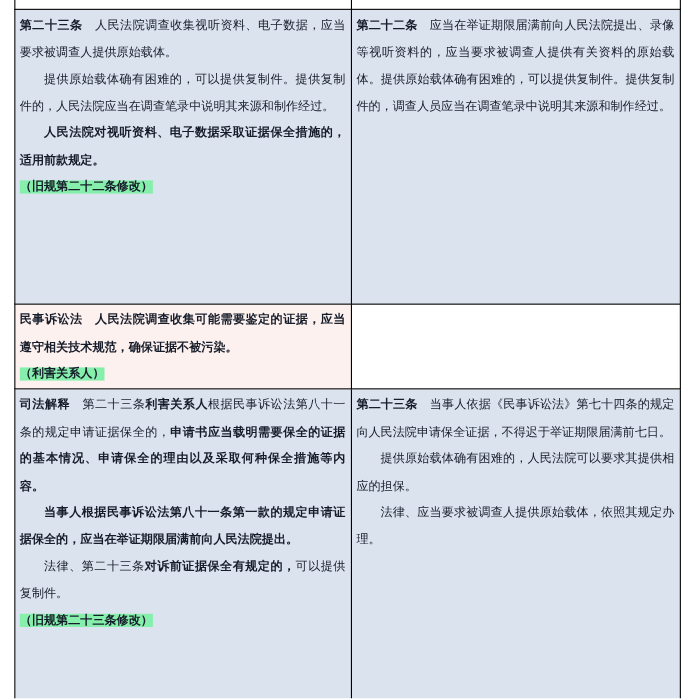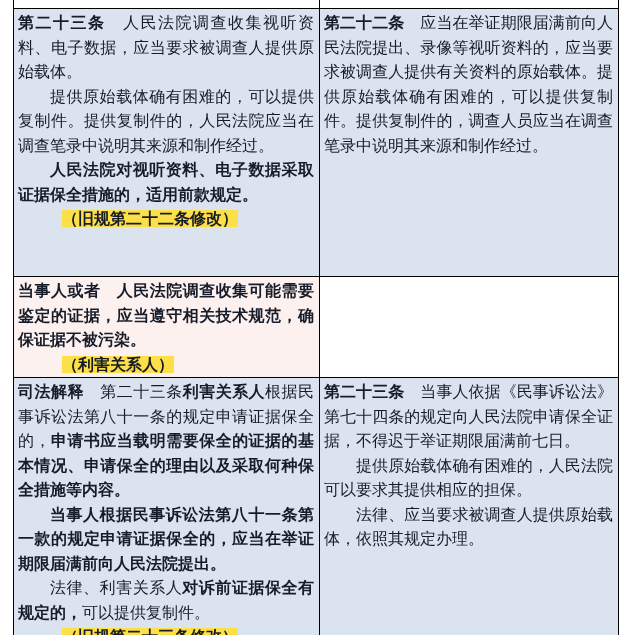--- a/index.html
+++ b/index.html
@@ -20,42 +20,42 @@
     left: 13px;
     top: -2px;
     width: 605px;
     border-collapse: collapse;
     table-layout: fixed;
   }
   table.cmp td {
     border: 1px solid #000000;
     vertical-align: top;
     padding: 2px 5px 0 4px;
-    font-size: 16px;
+    font-size: 11px;
     line-height: 24.5px;
     color: #161c2a;
     text-align: justify;
     overflow: hidden;
   }
   col.c-left  { width: 306px; }
   col.c-right { width: 299px; }
   tr.r0 td { height: 9px;  padding: 0; }
   tr.r1 td { height: 265px; }
   tr.r2 td { height: 74px; }
   tr.r3 td { height: 284px; }
   td.bg-blue  { background: #dbe3ee; }
   td.bg-pink  { background: #fdf1ef; }
   td.bg-white { background: #ffffff; }
   td p {
     margin: 0;
     padding: 0;
   }
   td p.indent { text-indent: 2em; }
   td p.hl { text-align: left; }
-  td p.hl span { background: #fde047; margin-left: 44px; }
+  td p.hl span { background: #86efac; }
   span.b { font-weight: bold; }
 </style>
 </head>
 <body>
 
 <div class="canvas">
   <table class="cmp">
     <colgroup>
       <col class="c-left">
       <col class="c-right">
@@ -71,30 +71,30 @@
             <p class="indent"><span>提供原始载体确有困难的，可以提供复制件。提供复制件的，人民法院应当在调查笔录中说明其来源和制作经过。</span></p>
             <p class="indent"><span class="b">人民法院对视听资料、电子数据采取证据保全措施的，适用前款规定。</span></p>
             <p class="hl"><span class="b">（旧规第二十二条修改）</span></p>
           </td>
       <td class="bg-blue">
             <p><span class="b">第二十二条</span><span>　应当在举证期限届满前向人民法院提出、录像等视听资料的，应当要求被调查人提供有关资料的原始载体。提供原始载体确有困难的，可以提供复制件。提供复制件的，调查人员应当在调查笔录中说明其来源和制作经过。</span></p>
           </td>
     </tr>
     <tr class="r2">
       <td class="bg-pink">
-            <p><span class="b">当事人或者</span><span class="b">　人民法院调查收集可能需要鉴定的证据，应当遵守相关技术规范，确保证据不被污染。</span></p>
+            <p><span class="b">民事诉讼法</span><span class="b">　人民法院调查收集可能需要鉴定的证据，应当遵守相关技术规范，确保证据不被污染。</span></p>
             <p class="hl"><span class="b">（利害关系人）</span></p>
           </td>
       <td class="bg-white"></td>
     </tr>
     <tr class="r3">
       <td class="bg-blue">
             <p><span class="b">司法解释</span><span>　第二十三条</span><span class="b">利害关系人</span><span>根据民事诉讼法第八十一条的规定申请证据保全的，</span><span class="b">申请书应当载明需要保全的证据的基本情况、申请保全的理由以及采取何种保全措施等内容。</span></p>
             <p class="indent"><span class="b">当事人根据民事诉讼法第八十一条第一款的规定申请证据保全的，应当在举证期限届满前向人民法院提出。</span></p>
-            <p class="indent"><span>法律、利害关系人</span><span class="b">对诉前证据保全有规定的，</span><span>可以提供复制件。</span></p>
+            <p class="indent"><span>法律、第二十三条</span><span class="b">对诉前证据保全有规定的，</span><span>可以提供复制件。</span></p>
             <p class="hl"><span class="b">（旧规第二十三条修改）</span></p>
           </td>
       <td class="bg-blue">
             <p><span class="b">第二十三条</span><span>　当事人依据《民事诉讼法》第七十四条的规定向人民法院申请保全证据，不得迟于举证期限届满前七日。</span></p>
             <p class="indent"><span>提供原始载体确有困难的，人民法院可以要求其提供相应的担保。</span></p>
             <p class="indent"><span>法律、应当要求被调查人提供原始载体，依照其规定办理。</span></p>
           </td>
     </tr>
   </tbody>
     </table>

